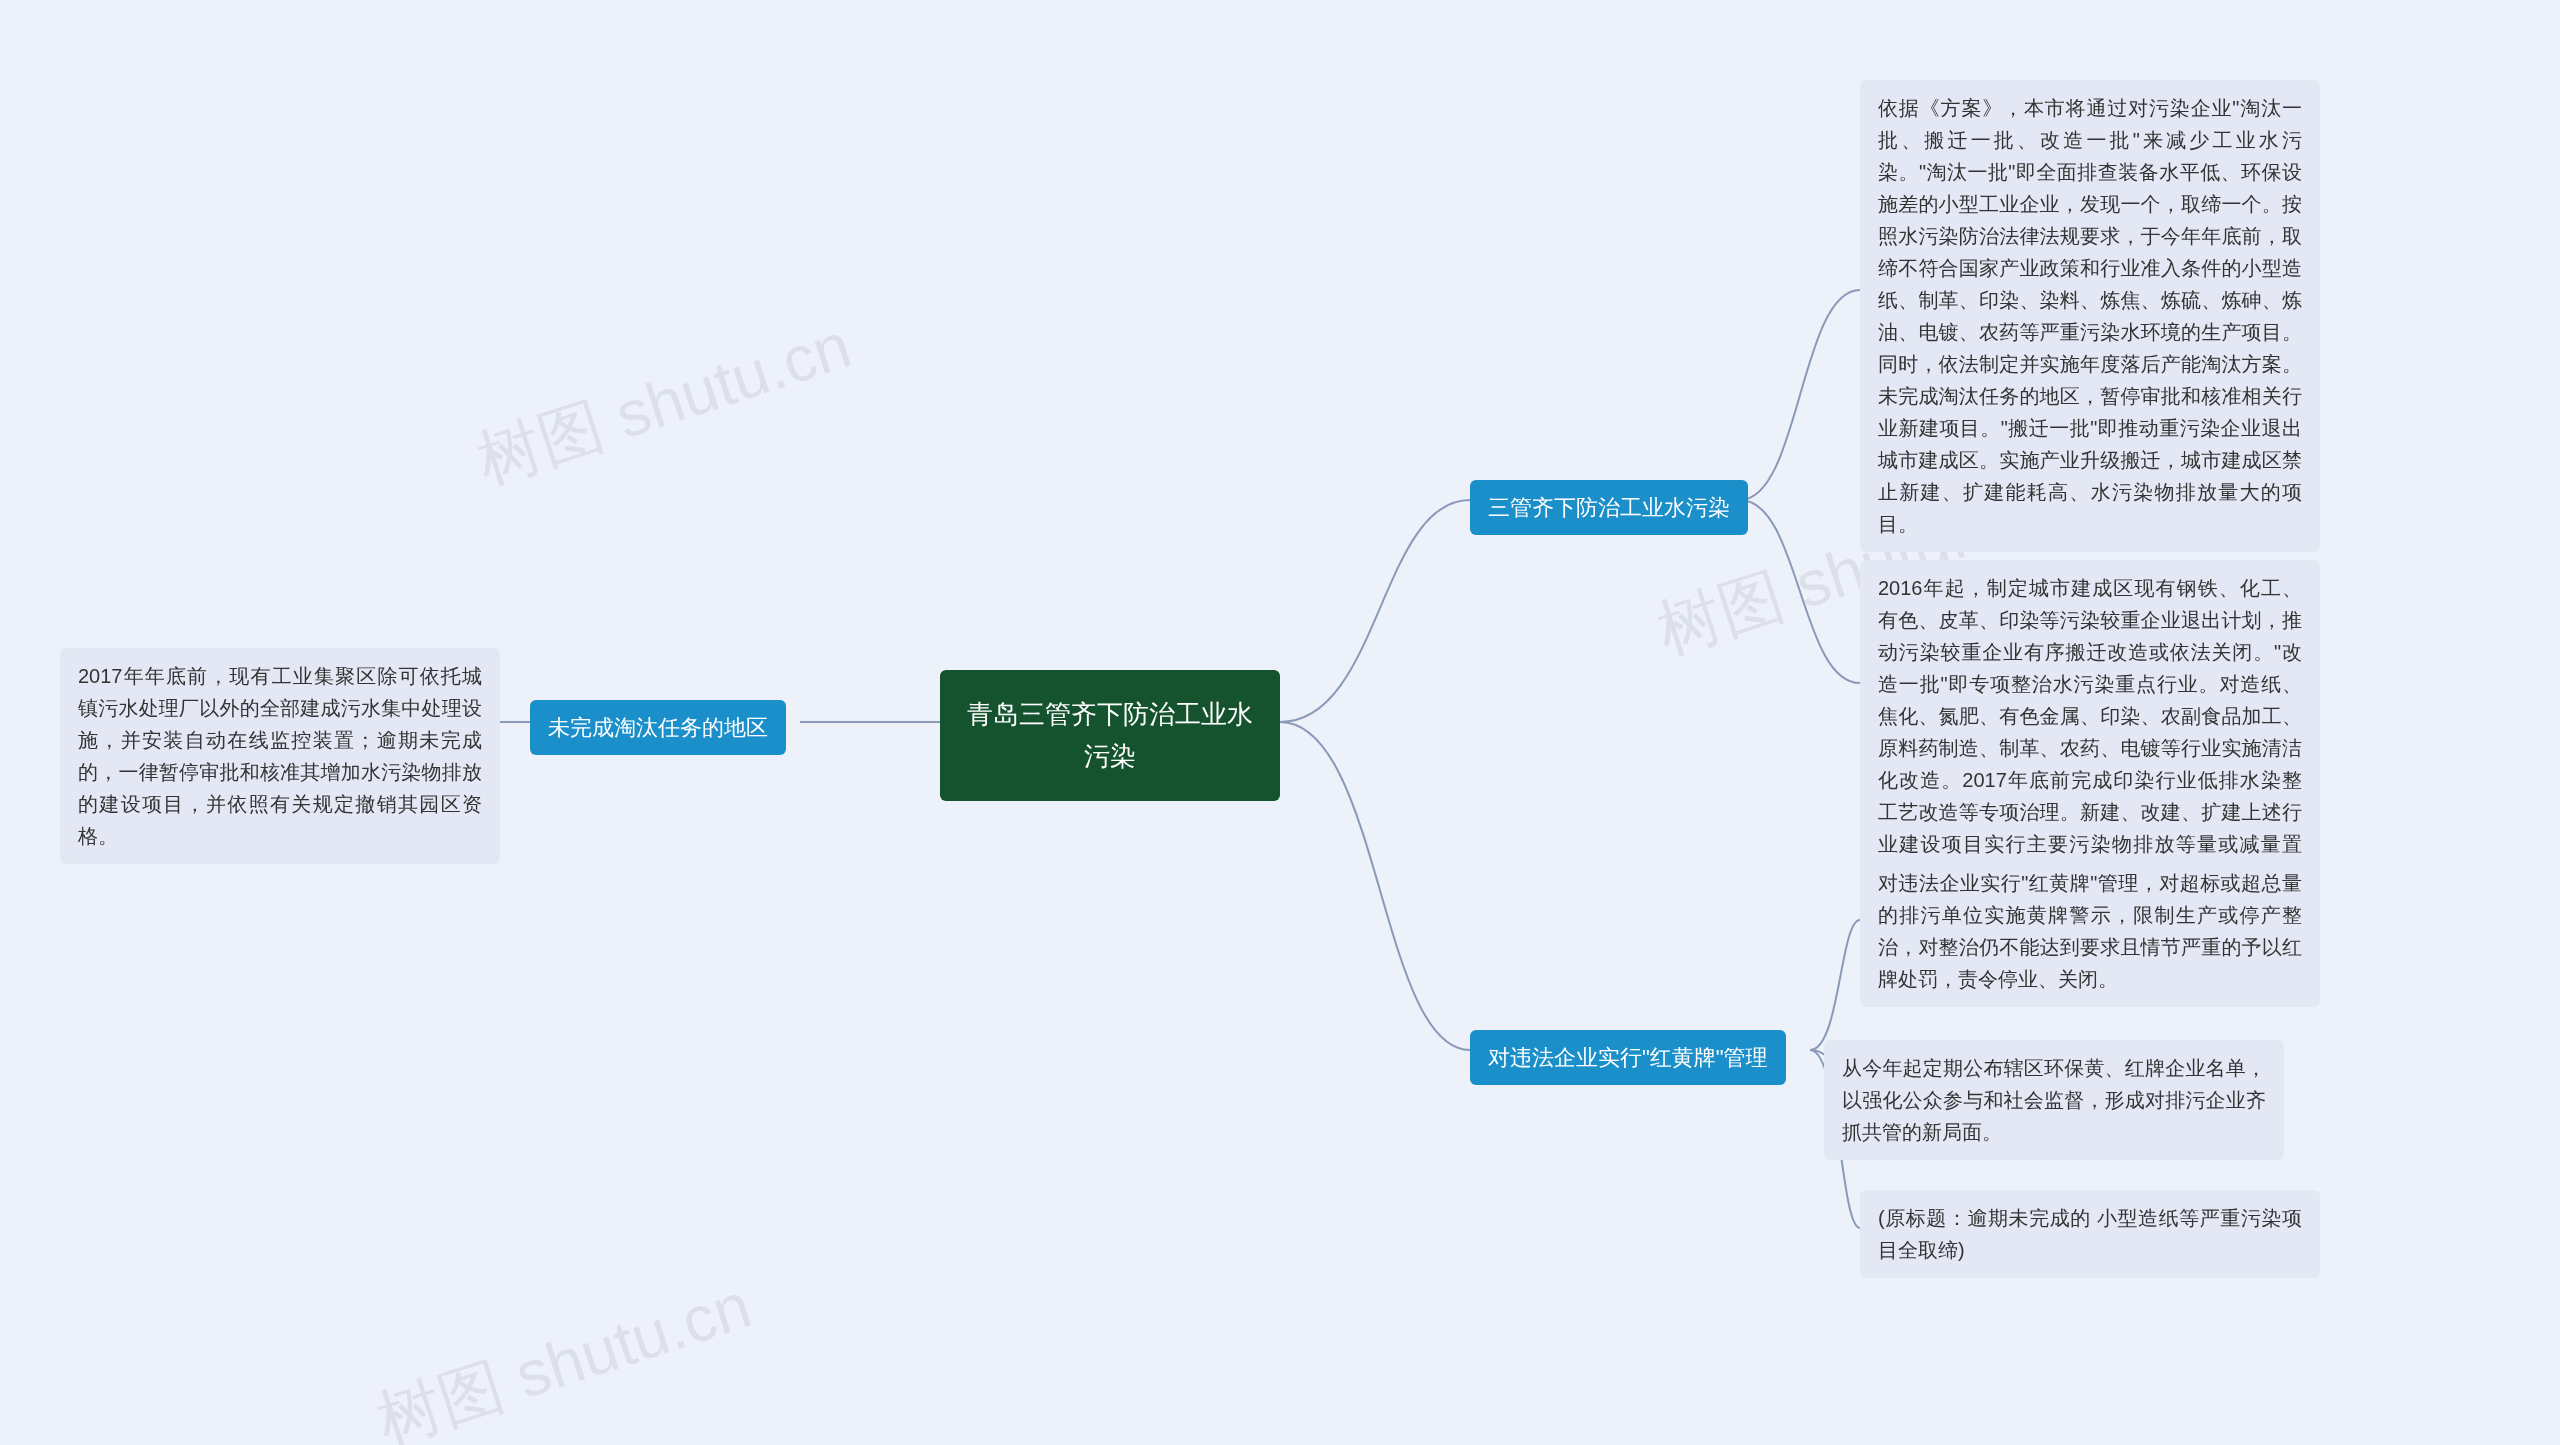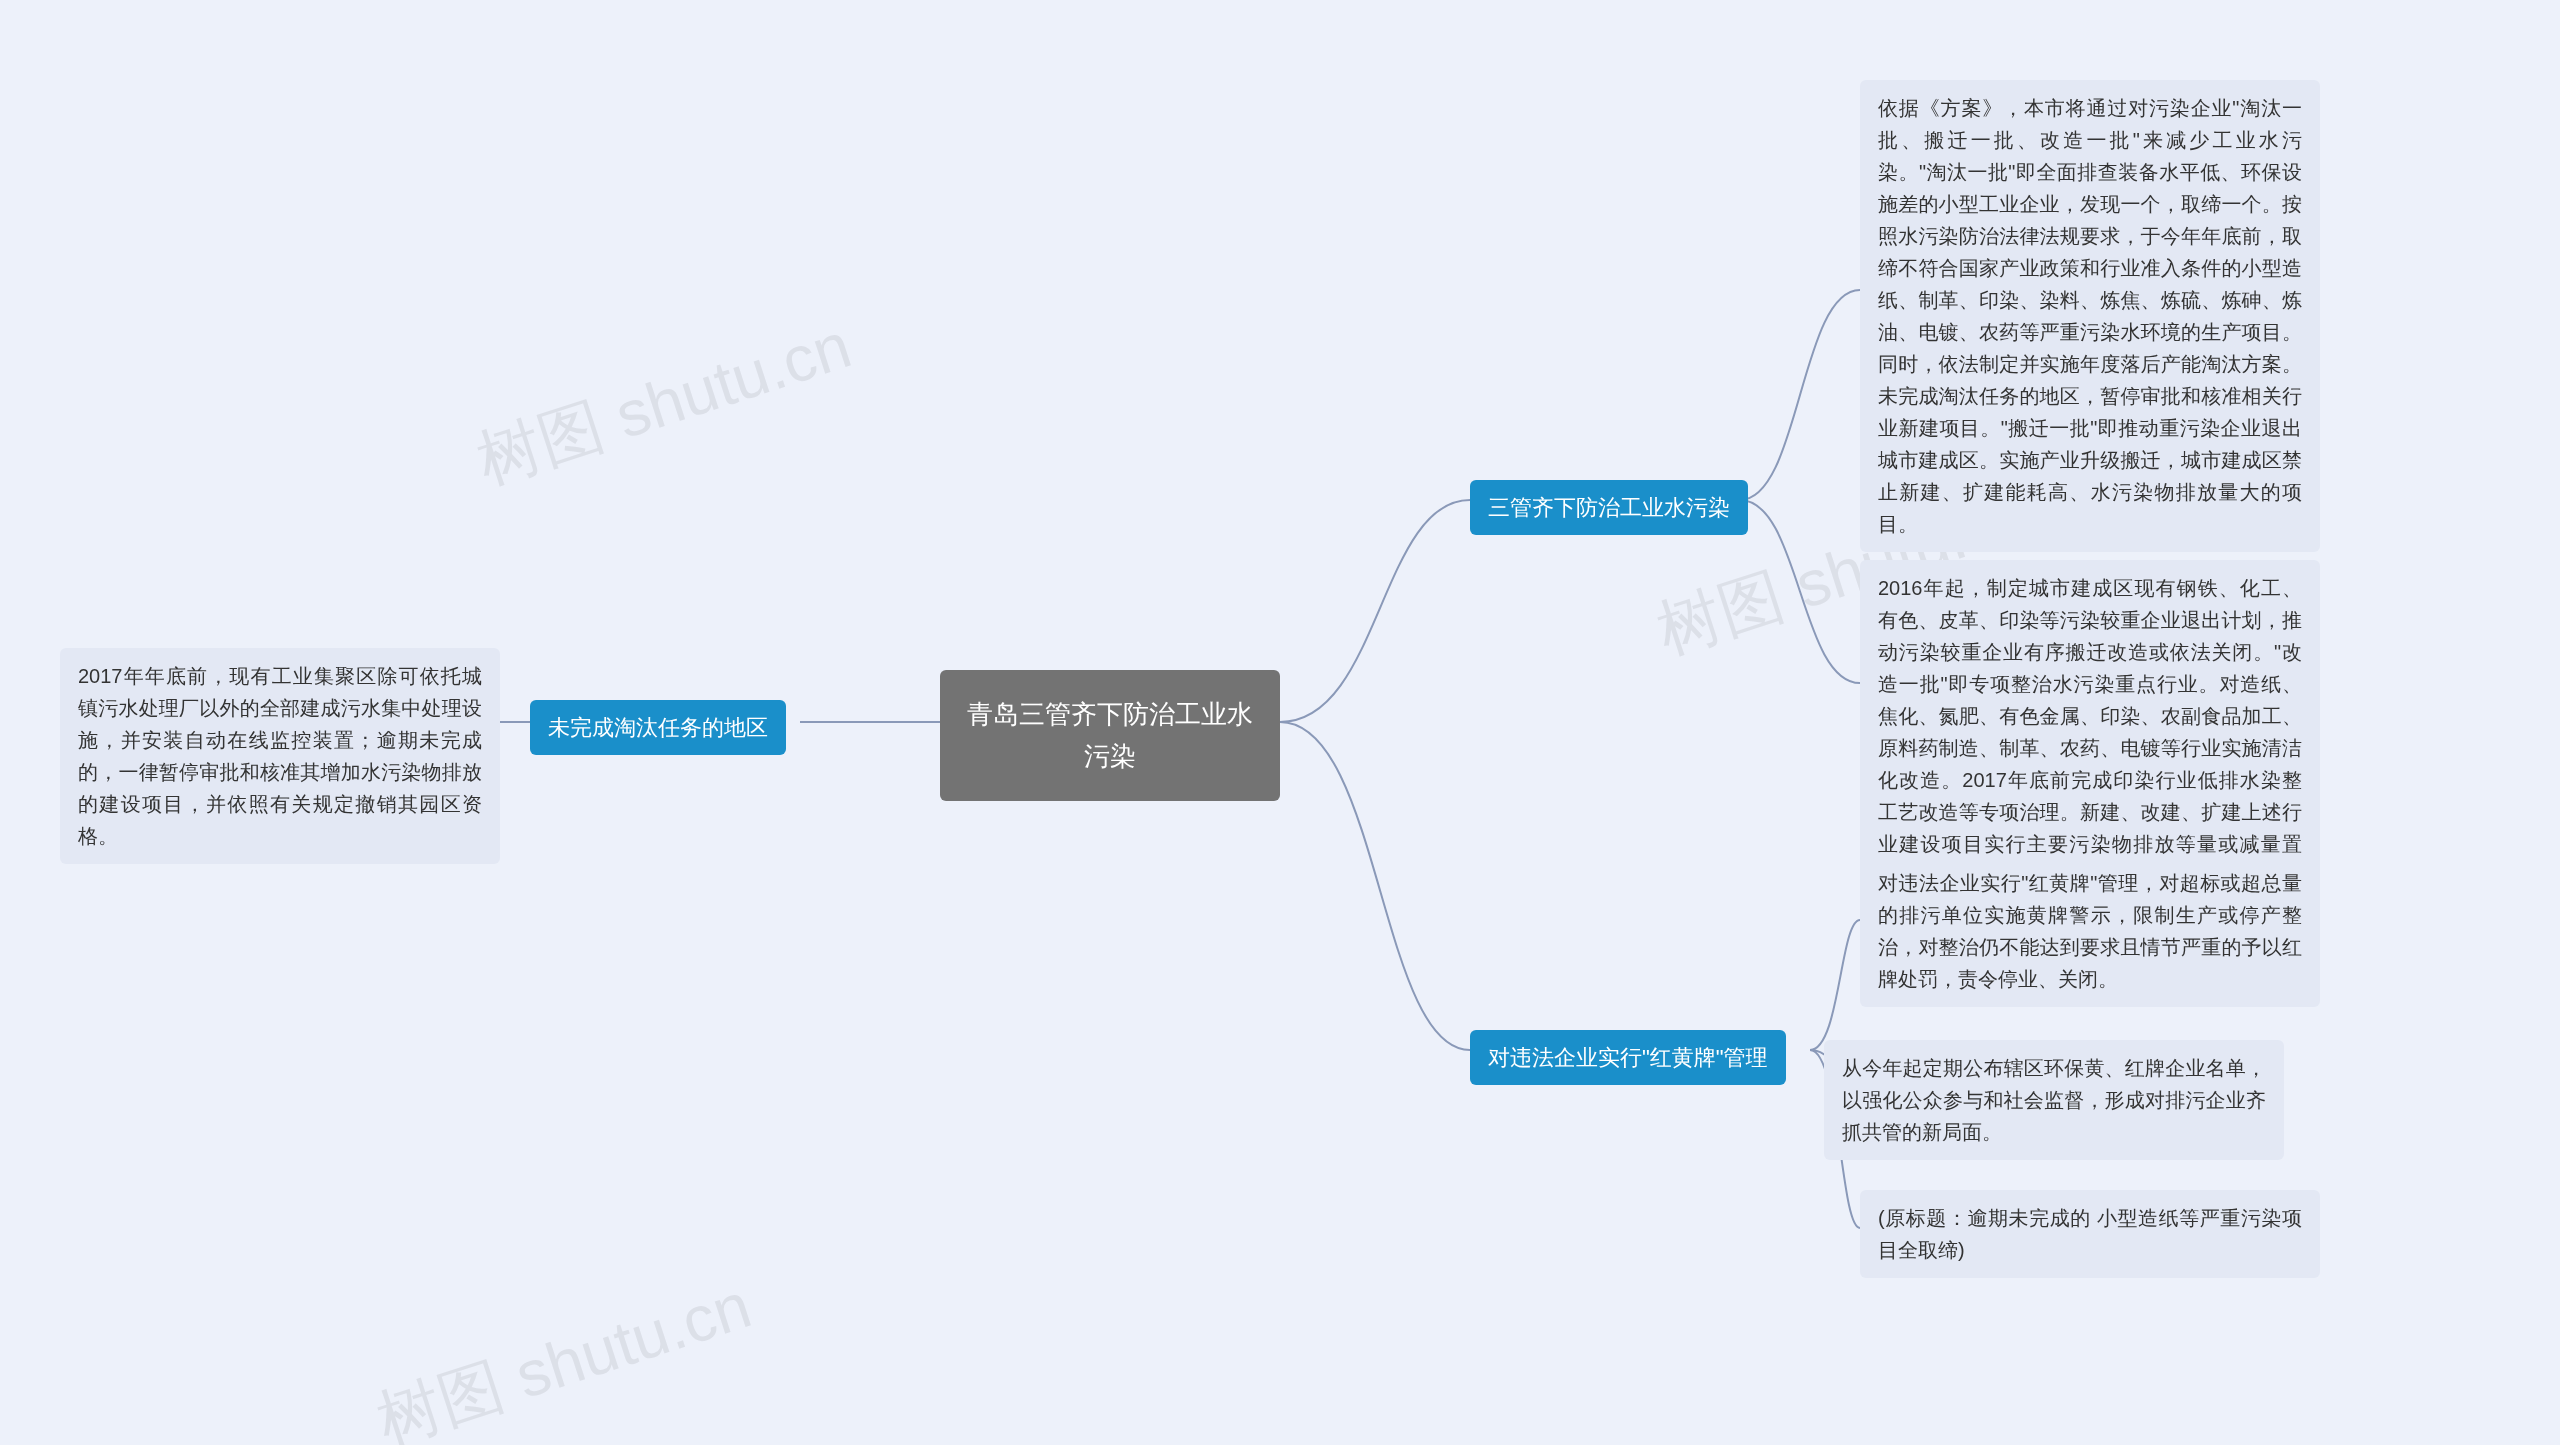--- a/index.html
+++ b/index.html
@@ -12,21 +12,21 @@
     position: relative;
   }
   .node {
     position: absolute;
     border-radius: 6px;
     padding: 12px 18px;
     font-size: 22px;
     line-height: 1.6;
   }
   .root {
-    background: #737373;
+    background: #14532d;
     color: #fff;
     text-align: center;
     width: 340px;
     font-size: 26px;
     padding: 24px 20px;
   }
   .branch {
     background: #1a8fca;
     color: #fff;
     font-size: 22px;

